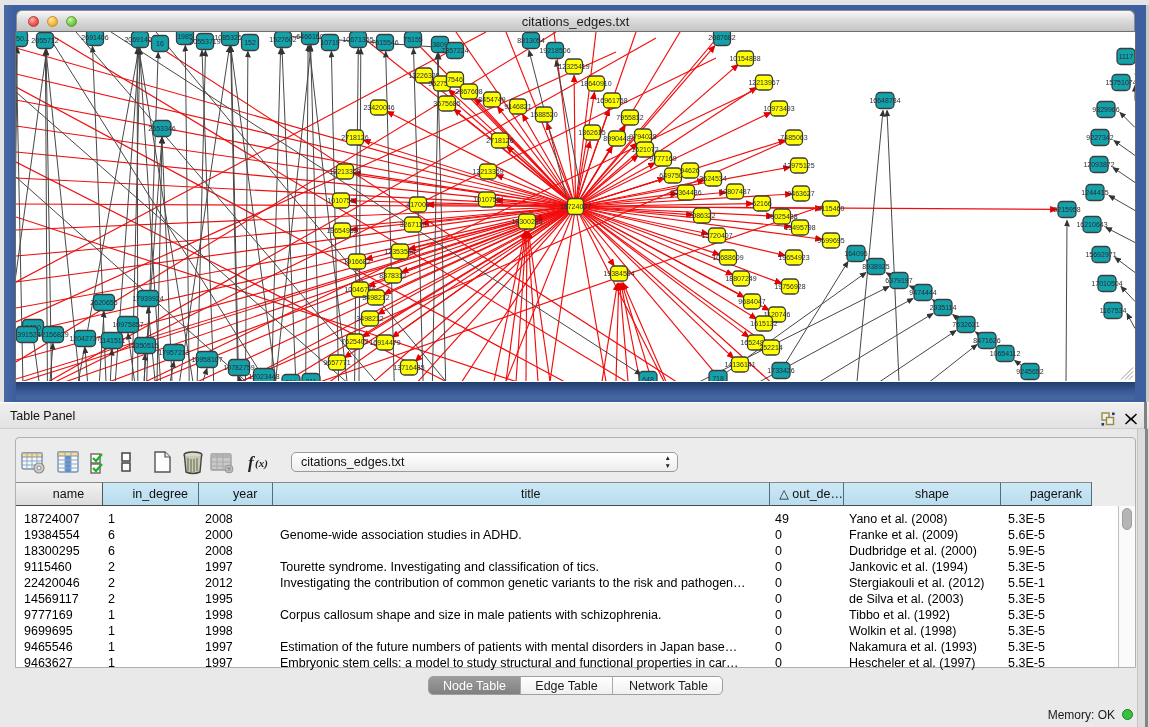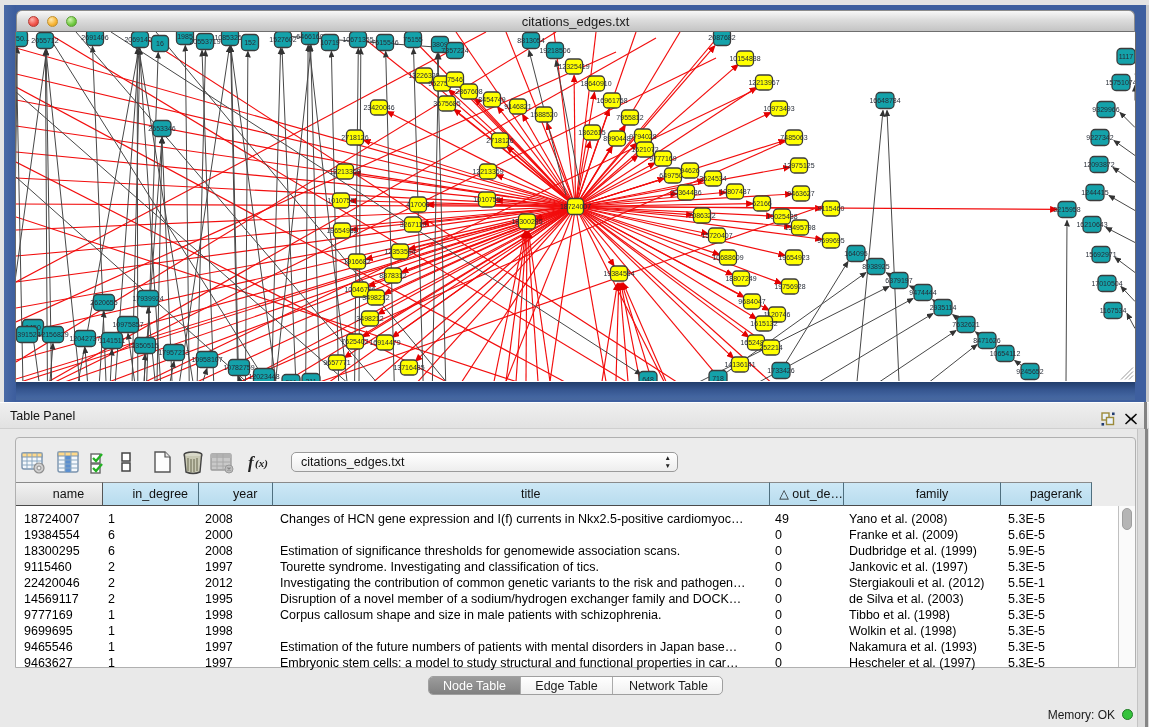--- a/index.html
+++ b/index.html
@@ -616,84 +616,82 @@
 <text x="9" y="18" font-family="Liberation Serif, serif" font-style="italic" font-weight="bold" font-size="11" fill="#222">(x)</text>
 </svg></span>
     <div id="dropdown">citations_edges.txt<span class="arr">▲<br>▼</span></div>
 </div>
 <div class="abs" id="thead">
   <div class="hc hcg" style="left:15.5px;width:87px">name</div>
   <div class="hc" style="left:102.5px;width:96.5px">in_degree</div>
   <div class="hc" style="left:199px;width:73.5px">year</div>
   <div class="hc" style="left:272.5px;width:497.5px">title</div>
   <div class="hc" style="left:770px;width:74px;text-align:right;padding-left:4px!important">△ out_de…</div>
-  <div class="hc" style="left:844px;width:157px">family</div>
+  <div class="hc" style="left:844px;width:157px">shape</div>
   <div class="hc" style="left:1001px;width:91px">pagerank</div>
 </div>
 <div class="abs" id="tbody"></div>
 <div class="trow" style="top:511px">
 <span style="left:24px">18724007</span>
     <span style="left:108px">1</span>
     <span style="left:205px">2008</span>
-<span style="left:280px;width:488px" class="ell">Changes of HCN gene expression and I(f) currents in Nkx2.5-positive cardiomyoc…</span>
     <span style="left:775px">49</span>
 <span style="left:849px">Yano et al. (2008)</span>
     <span style="left:1008px">5.3E-5</span>
   </div>
 <div class="trow" style="top:527px">
 <span style="left:24px">19384554</span>
     <span style="left:108px">6</span>
     <span style="left:205px">2000</span>
+<span style="left:280px;width:488px" class="ell">Genome-wide association studies in ADHD.</span>
     <span style="left:775px">0</span>
 <span style="left:849px">Franke et al. (2009)</span>
     <span style="left:1008px">5.6E-5</span>
   </div>
 <div class="trow" style="top:543px">
 <span style="left:24px">18300295</span>
     <span style="left:108px">6</span>
     <span style="left:205px">2008</span>
-<span style="left:280px;width:488px" class="ell">Estimation of significance thresholds for genomewide association scans.</span>
-    <span style="left:775px">0</span>
-<span style="left:849px">Dudbridge et al. (1999)</span>
+    <span style="left:775px">0</span>
+<span style="left:849px">Dudbridge et al. (2000)</span>
     <span style="left:1008px">5.9E-5</span>
   </div>
 <div class="trow" style="top:559px">
 <span style="left:24px">9115460</span>
     <span style="left:108px">2</span>
     <span style="left:205px">1997</span>
 <span style="left:280px;width:488px" class="ell">Tourette syndrome. Investigating and classification of tics.</span>
     <span style="left:775px">0</span>
-<span style="left:849px">Jankovic et al. (1997)</span>
+<span style="left:849px">Jankovic et al. (1994)</span>
     <span style="left:1008px">5.3E-5</span>
   </div>
 <div class="trow" style="top:575px">
 <span style="left:24px">22420046</span>
     <span style="left:108px">2</span>
     <span style="left:205px">2012</span>
 <span style="left:280px;width:488px" class="ell">Investigating the contribution of common genetic variants to the risk and pathogen…</span>
     <span style="left:775px">0</span>
 <span style="left:849px">Stergiakouli et al. (2012)</span>
     <span style="left:1008px">5.5E-1</span>
   </div>
 <div class="trow" style="top:591px">
 <span style="left:24px">14569117</span>
     <span style="left:108px">2</span>
     <span style="left:205px">1995</span>
-<span style="left:280px;width:488px" class="ell">Disruption of a novel member of a sodium/hydrogen exchanger family and DOCK…</span>
     <span style="left:775px">0</span>
 <span style="left:849px">de Silva et al. (2003)</span>
     <span style="left:1008px">5.3E-5</span>
   </div>
 <div class="trow" style="top:607px">
 <span style="left:24px">9777169</span>
     <span style="left:108px">1</span>
     <span style="left:205px">1998</span>
 <span style="left:280px;width:488px" class="ell">Corpus callosum shape and size in male patients with schizophrenia.</span>
     <span style="left:775px">0</span>
-<span style="left:849px">Tibbo et al. (1998)</span>
+<span style="left:849px">Tibbo et al. (1992)</span>
     <span style="left:1008px">5.3E-5</span>
   </div>
 <div class="trow" style="top:623px">
 <span style="left:24px">9699695</span>
     <span style="left:108px">1</span>
     <span style="left:205px">1998</span>
     <span style="left:775px">0</span>
 <span style="left:849px">Wolkin et al. (1998)</span>
     <span style="left:1008px">5.3E-5</span>
   </div>

